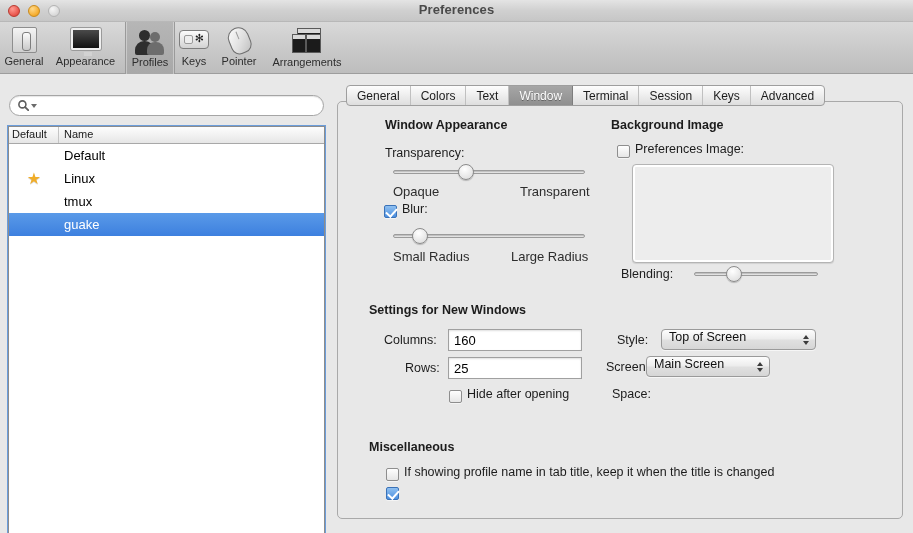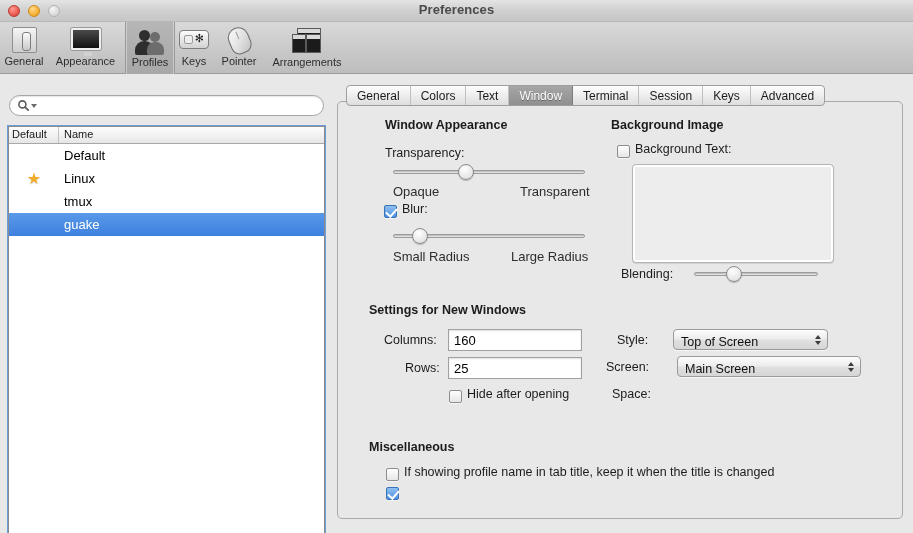--- a/index.html
+++ b/index.html
@@ -201,25 +201,24 @@
   .textfield input {
     border: 0; outline: 0; background: transparent; width: 100%;
     font-size: 13px; color: #000; padding: 0 5px;
     font-family: "Liberation Sans", sans-serif;
   }
 
   .popup {
     position: absolute; height: 21px;
     background: linear-gradient(to bottom, #fdfdfd 0%, #ececec 48%, #e0e0e0 52%, #d6d6d6 100%);
     border: 1px solid #9a9a9a; border-radius: 4px;
-    display: flex; align-items: flex-end;
+    display: flex; align-items: flex-start;
     font-size: 12.5px; color: #101010;
     padding-left: 7px; cursor: default; user-select: none;
     box-shadow: 0 1px 0 rgba(255,255,255,.6);
-    margin-left: 12px;
   }
   .popup .arrows {
     position: absolute; right: 6px; top: 50%; transform: translateY(-50%);
     display: flex; flex-direction: column; align-items: center; gap: 2px;
   }
   .popup .arrows i {
     display: block; width: 0; height: 0;
     border-left: 3.5px solid transparent; border-right: 3.5px solid transparent;
   }
   .popup .arrows i.up { border-bottom: 4px solid #3b3b3b; }
@@ -359,21 +358,21 @@
     <div class="slider" style="left:55px; top:126px; width:192px;">
       <div class="track"></div>
       <div class="thumb" id="thumb-blur" style="left: 14%;"></div>
     </div>
     <div class="lbl-small" style="left:55px; top:147px;">Small Radius</div>
     <div class="lbl-small" style="left:173px; top:147px;">Large Radius</div>
 
     <div class="sec-title" style="left:273px; top:16px;">Background Image</div>
 
     <div class="checkbox" style="left:279px; top:43px;"></div>
-    <div class="lbl" style="left:297px; top:40px;">Background Text:</div>
+    <div class="lbl" style="left:297px; top:40px;">Preferences Image:</div>
 
     <div class="imgwell" style="left:294px; top:62px; width:202px; height:99px;"></div>
 
     <div class="lbl" style="left:283px; top:165px;">Blending:</div>
     <div class="slider" style="left:356px; top:164px; width:124px;">
       <div class="track"></div>
       <div class="thumb" id="thumb-blending" style="left: 32%;"></div>
     </div>
 
     <div class="sec-title" style="left:31px; top:201px;">Settings for New Windows</div>
@@ -394,21 +393,21 @@
     <div class="lbl" style="left:279px; top:231px;">Style:</div>
     <div class="popup" style="left:323px; top:227px; width:155px;">
       <span>Top of Screen</span>
       <span class="arrows">
           <i class="up"></i>
           <i class="dn"></i>
         </span>
     </div>
 
     <div class="lbl" style="left:268px; top:258px;">Screen:</div>
-    <div class="popup" style="left:327px; top:254px; width:184px;">
+    <div class="popup" style="left:308px; top:254px; width:124px;">
       <span>Main Screen</span>
       <span class="arrows">
           <i class="up"></i>
           <i class="dn"></i>
         </span>
     </div>
 
     <div class="lbl" style="left:274px; top:285px;">Space:</div>
 
     <div class="sec-title" style="left:31px; top:338px;">Miscellaneous</div>

